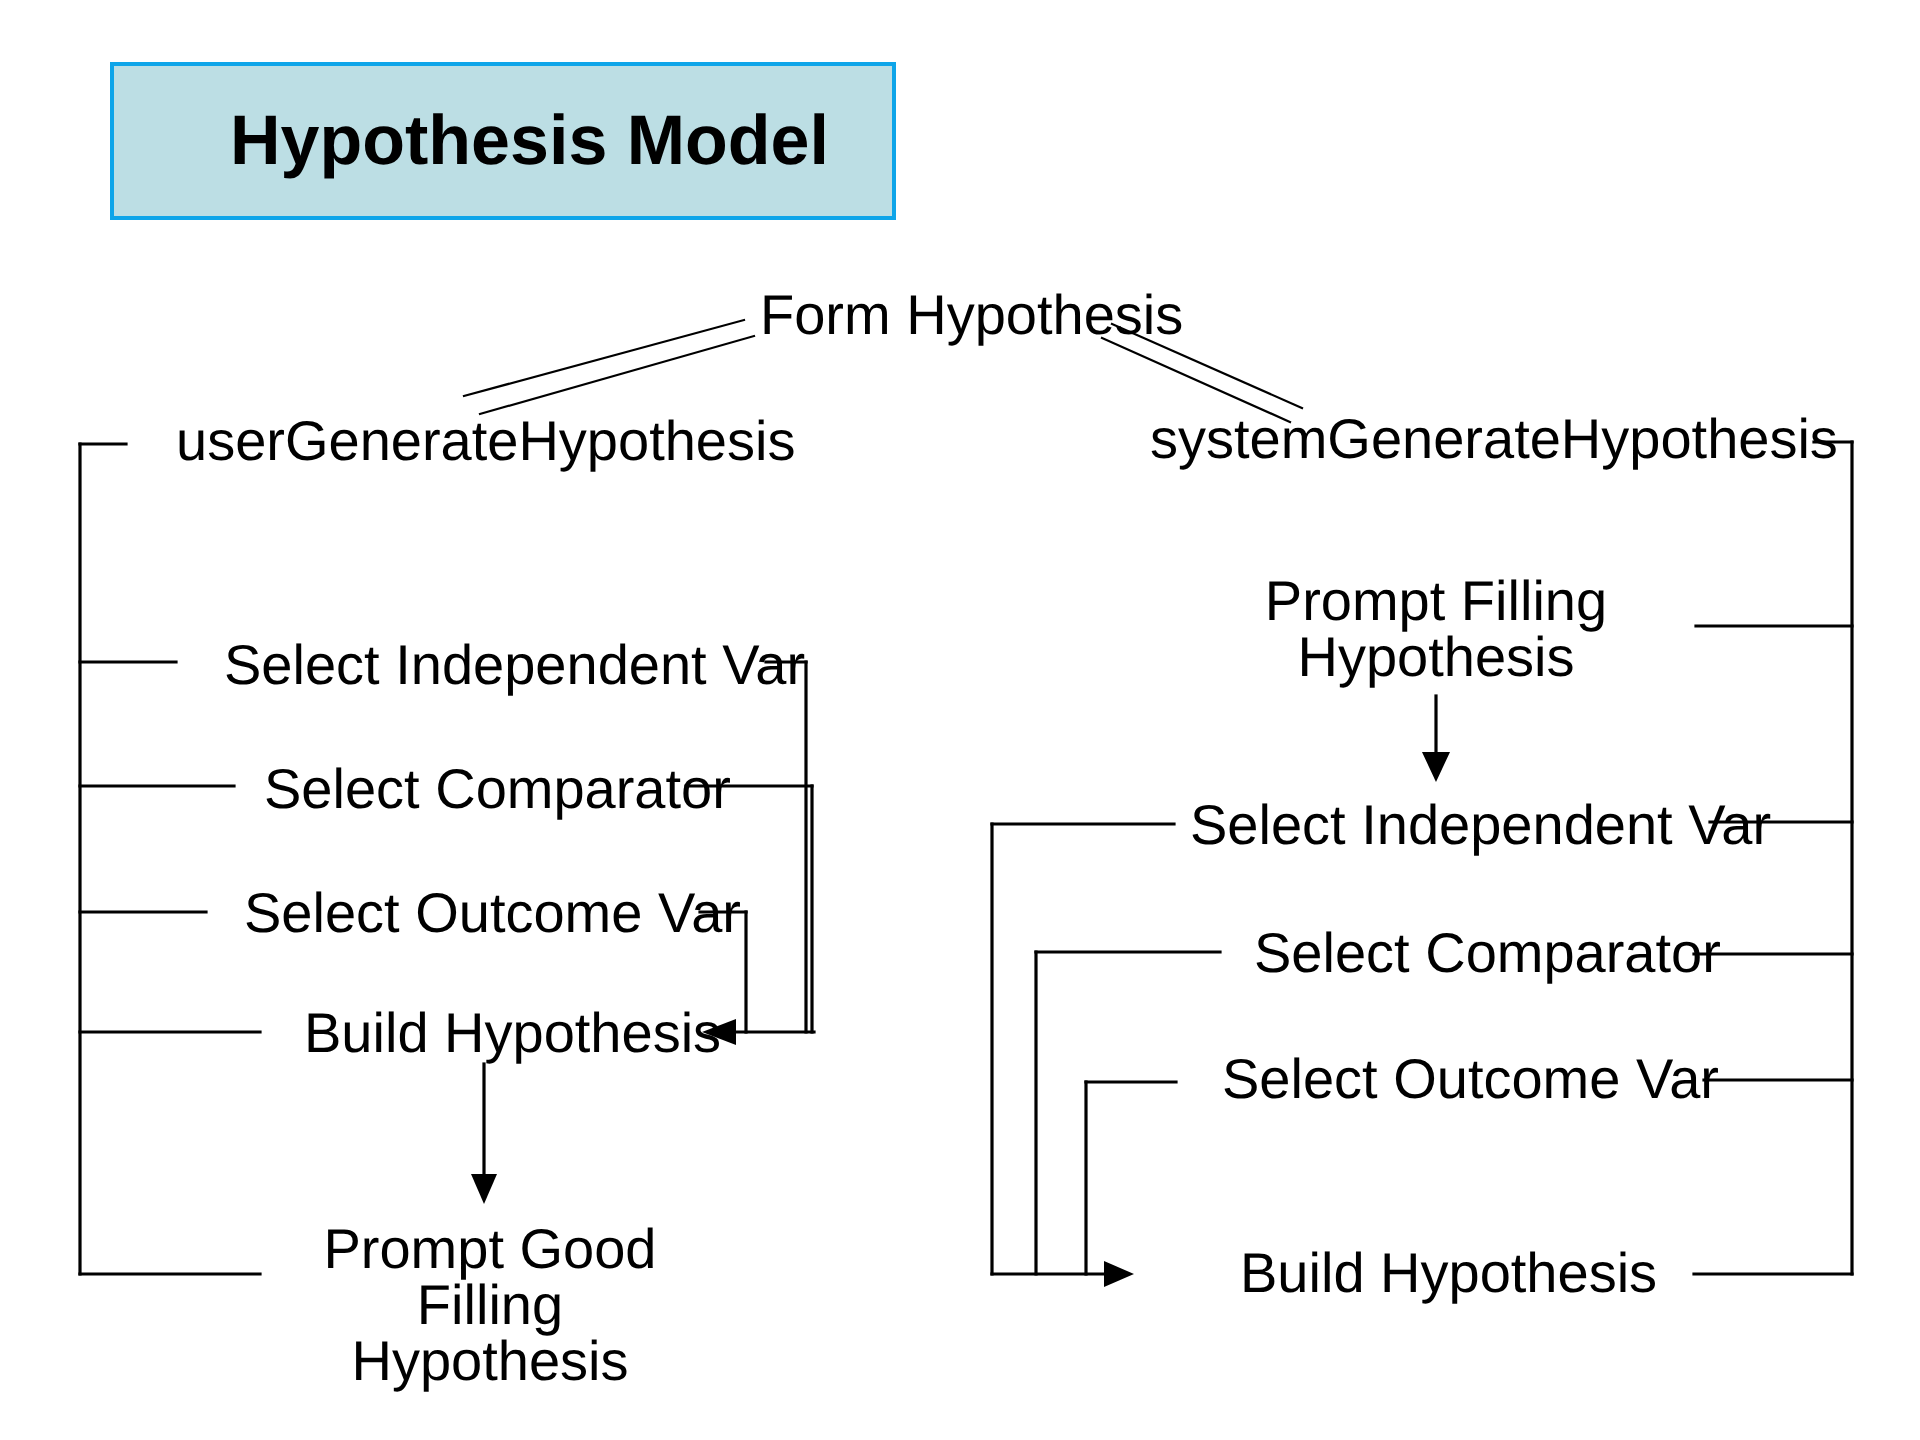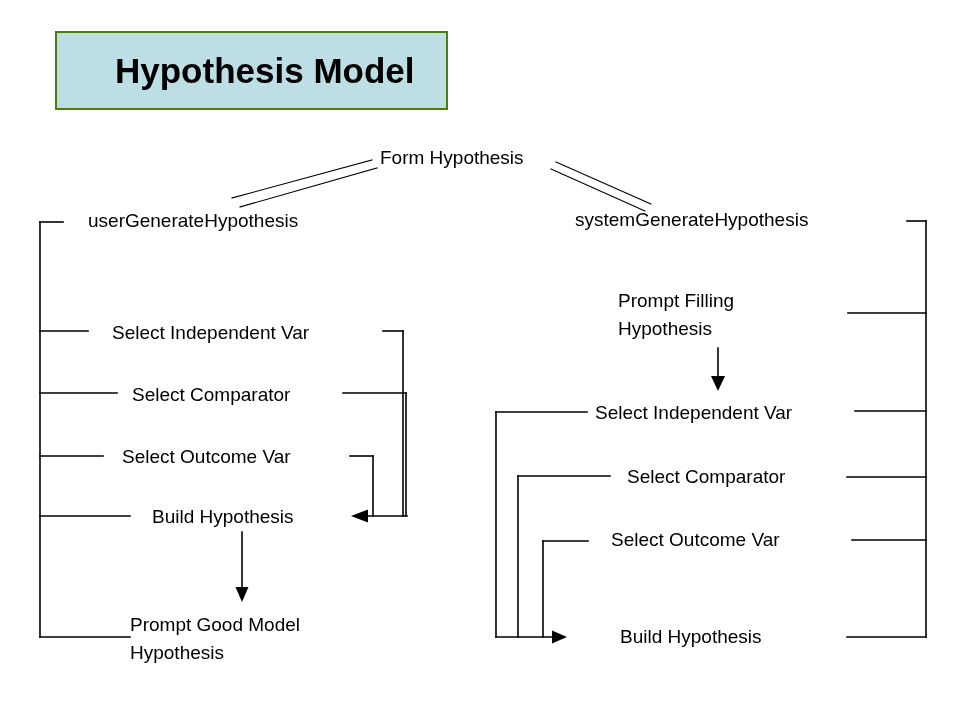--- a/index.html
+++ b/index.html
@@ -19,38 +19,38 @@
     pointer-events: none;
   }
   #connector-svg line { stroke: #000000; stroke-width: 1.6; stroke-linecap: square; }
   #connector-svg line.thin { stroke-width: 1.1; }
   #connector-svg polygon { fill: #000000; stroke: none; }
   .title-box {
     position: absolute;
     left: 55px; top: 31px;
     width: 393px; height: 79px;
     background: #bcdee4;
-    border: 2px solid #4d7c0f;
+    border: 2px solid #0ea5e9;
     box-sizing: border-box;
   }
   .title-text {
     position: absolute;
     left: 58px; top: 0;
     line-height: 75px;
     font-size: 35px;
     font-weight: bold;
     white-space: nowrap;
   }
   .label {
     position: absolute;
-    font-size: 19px;
+    font-size: 28px;
     line-height: 28px;
     white-space: pre-line;
   }
-  .label.center { }
+  .label.center { text-align: center; }
 </style>
 </head>
 <body>
 
 <div id="slide">
 
   <svg id="connector-svg" viewBox="0 0 960 720" xmlns="http://www.w3.org/2000/svg">
 
     <line class="thin" x1="372" y1="160" x2="232" y2="198"></line>
     <line class="thin" x1="377" y1="168" x2="240" y2="207"></line>
@@ -105,21 +105,21 @@
 
   <div class="label" style="left:380px; top:144px;">Form Hypothesis</div>
 
   <div class="label" style="left:575px; top:206px;">systemGenerateHypothesis</div>
   <div class="label" style="left:88px; top:207px;">userGenerateHypothesis</div>
 
   <div class="label" style="left:112px; top:319px;">Select Independent Var</div>
   <div class="label" style="left:132px; top:381px;">Select Comparator</div>
   <div class="label" style="left:122px; top:443px;">Select Outcome Var</div>
   <div class="label" style="left:152px; top:503px;">Build Hypothesis</div>
-  <div class="label center" style="left:130px; top:611px; width:230px;">Prompt Good Model
+  <div class="label center" style="left:130px; top:611px; width:230px;">Prompt Good Filling
 Hypothesis</div>
 
   <div class="label center" style="left:618px; top:287px; width:200px;">Prompt Filling
 Hypothesis</div>
   <div class="label" style="left:595px; top:399px;">Select Independent Var</div>
   <div class="label" style="left:627px; top:463px;">Select Comparator</div>
   <div class="label" style="left:611px; top:526px;">Select Outcome Var</div>
   <div class="label" style="left:620px; top:623px;">Build Hypothesis</div>
 
 </div>

